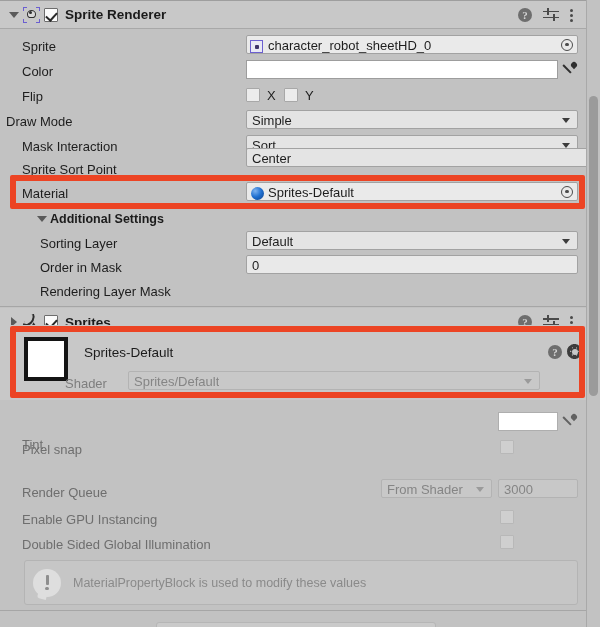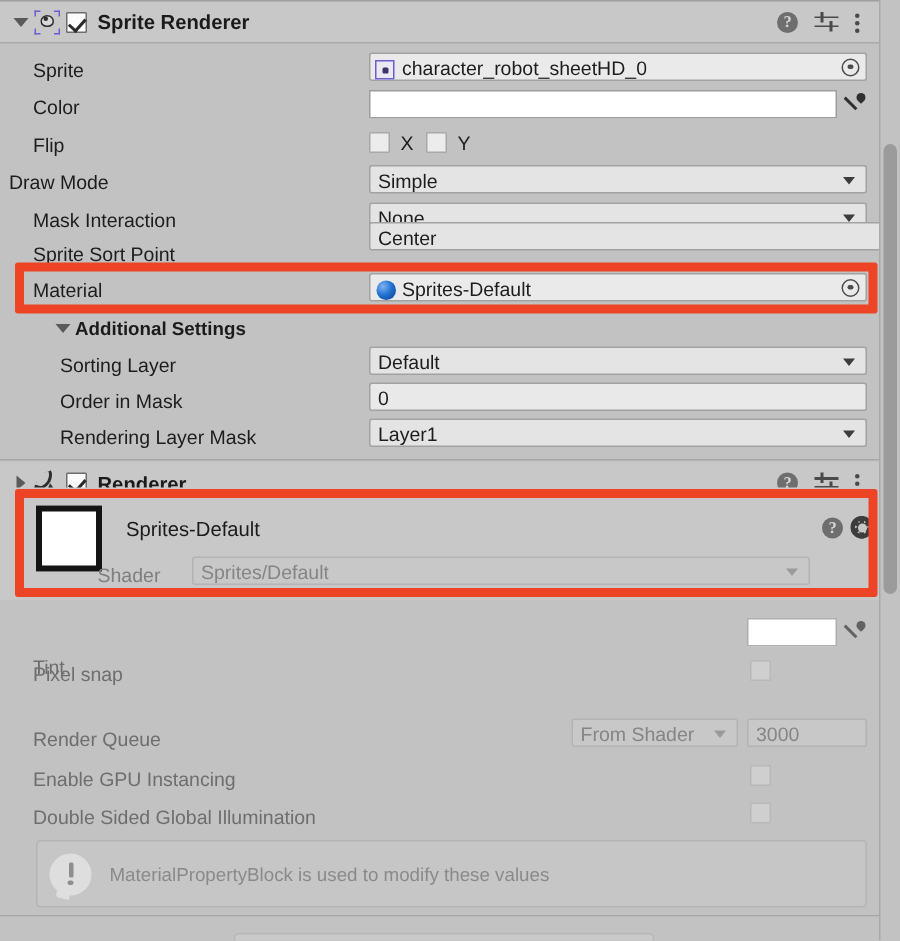--- a/index.html
+++ b/index.html
@@ -242,21 +242,21 @@
   </div>
   <div class="field" style="left:246px; top:110px; width:332px;">
     <span class="ftxt">Simple</span>
     <span class="dd-arrow"></span>
   </div>
 
   <div class="prow" style="top:134px;">
     <span class="plabel" style="margin-left:22px;">Mask Interaction</span>
   </div>
   <div class="field" style="left:246px; top:135px; width:332px;">
-    <span class="ftxt">None</span>
+    <span class="ftxt">Sort</span>
     <span class="dd-arrow"></span>
   </div>
 
   <div class="prow" style="top:157px;">
     <span class="plabel" style="margin-left:22px;">Sprite Sort Point</span>
   </div>
   <div class="field" style="left:246px; top:148px; width:384px;">
     <span class="ftxt">Center</span>
     <span class="dd-arrow"></span>
   </div>
@@ -288,39 +288,35 @@
 
   <div class="prow" style="top:255px;">
     <span class="plabel" style="margin-left:40px;">Order in Mask</span>
   </div>
   <div class="field" style="left:246px; top:255px; width:332px; background:#e9e9e9;">
     <span class="ftxt">0</span>
   </div>
 
   <div class="prow" style="top:279px;">
     <span class="plabel" style="margin-left:40px;">Rendering Layer Mask</span>
-  </div>
-  <div class="field" style="left:246px; top:279px; width:332px;">
-    <span class="ftxt">Layer1</span>
-    <span class="dd-arrow"></span>
   </div>
 
   <div class="divider" style="top:306px;"></div>
 
   <div class="comp-header" style="top:308px; border-top:none;">
     <span class="foldout">
         <i class="tri-right"></i>
       </span>
     <span class="comp-icon anim-glyph">
       <i class="arc"></i>
         <i class="tail"></i>
         <i class="hd"></i>
     </span>
     <span class="chk on"></span>
-    <span class="comp-title">Renderer</span>
+    <span class="comp-title">Sprites</span>
     <span class="hdr-tools">
       <span class="icon-help">?</span>
       <span class="icon-sliders">
           <i class="ln"></i>
           <i class="ln"></i>
           <i class="kn"></i>
           <i class="kn"></i>
         </span>
       <span class="icon-kebab">
           <i></i>

